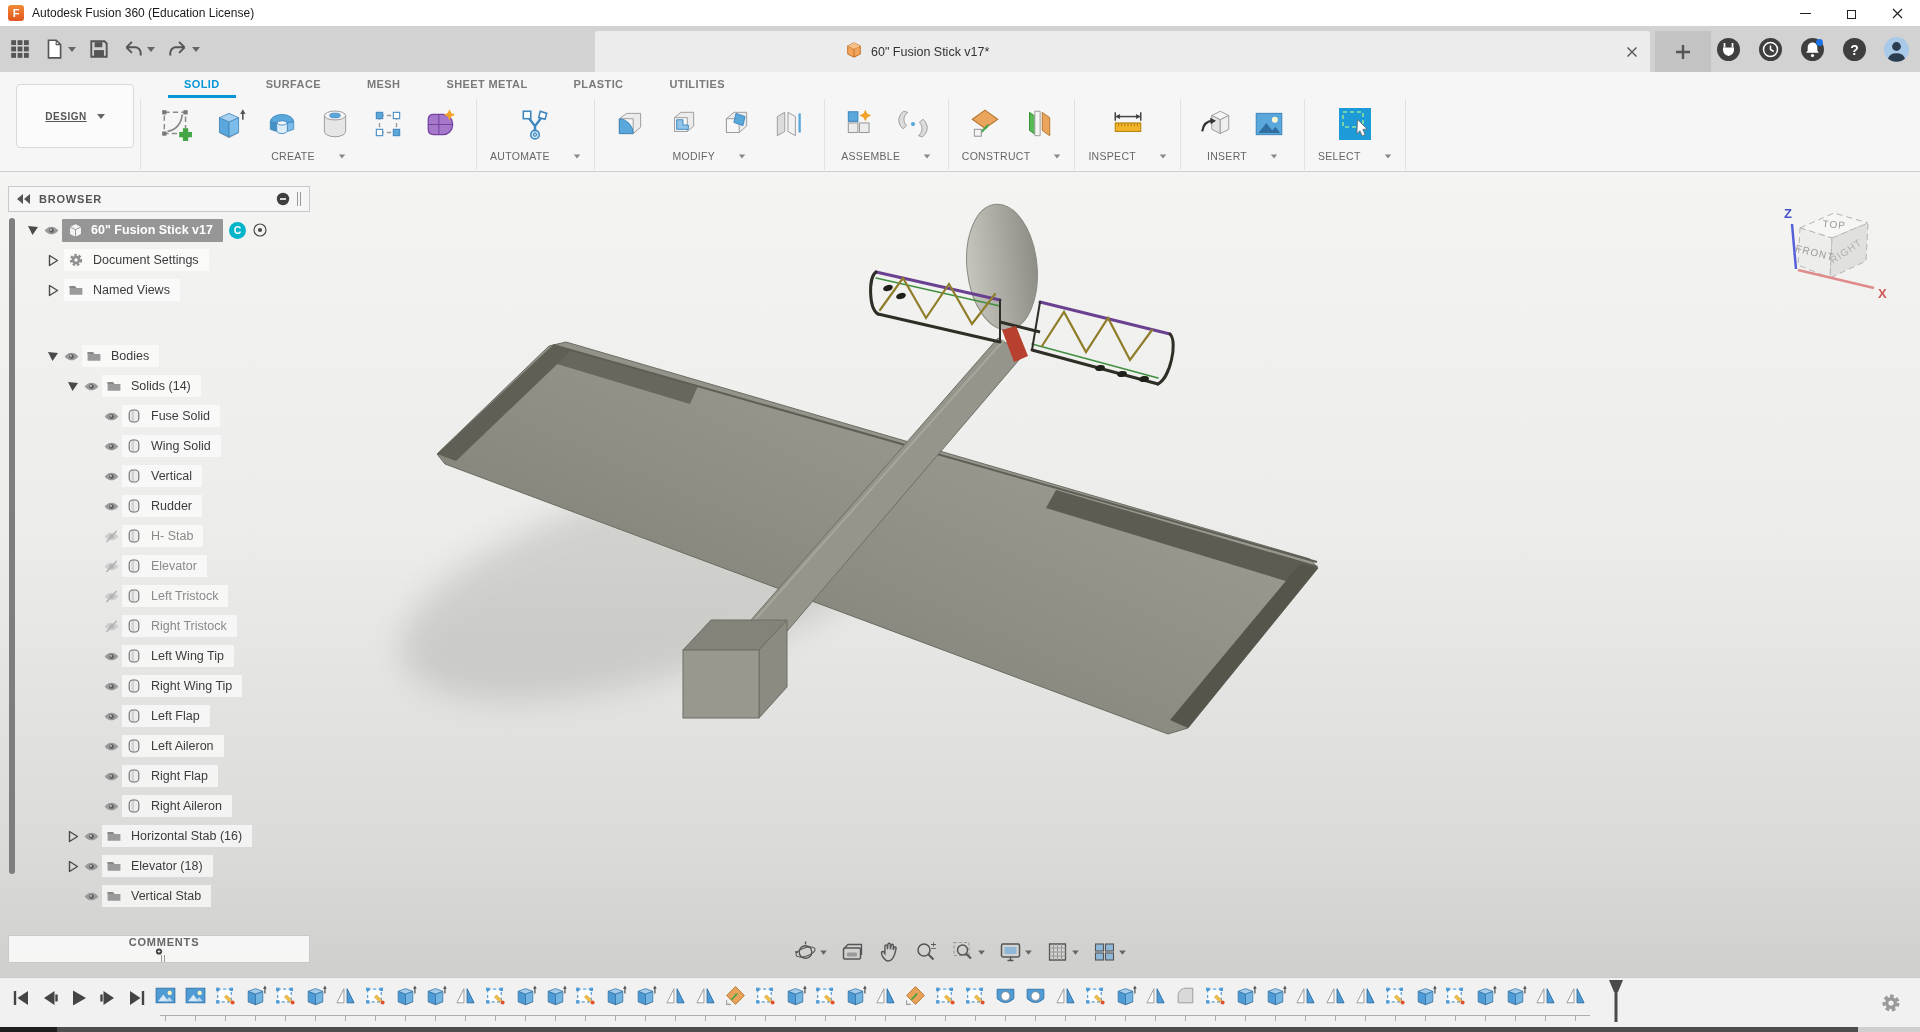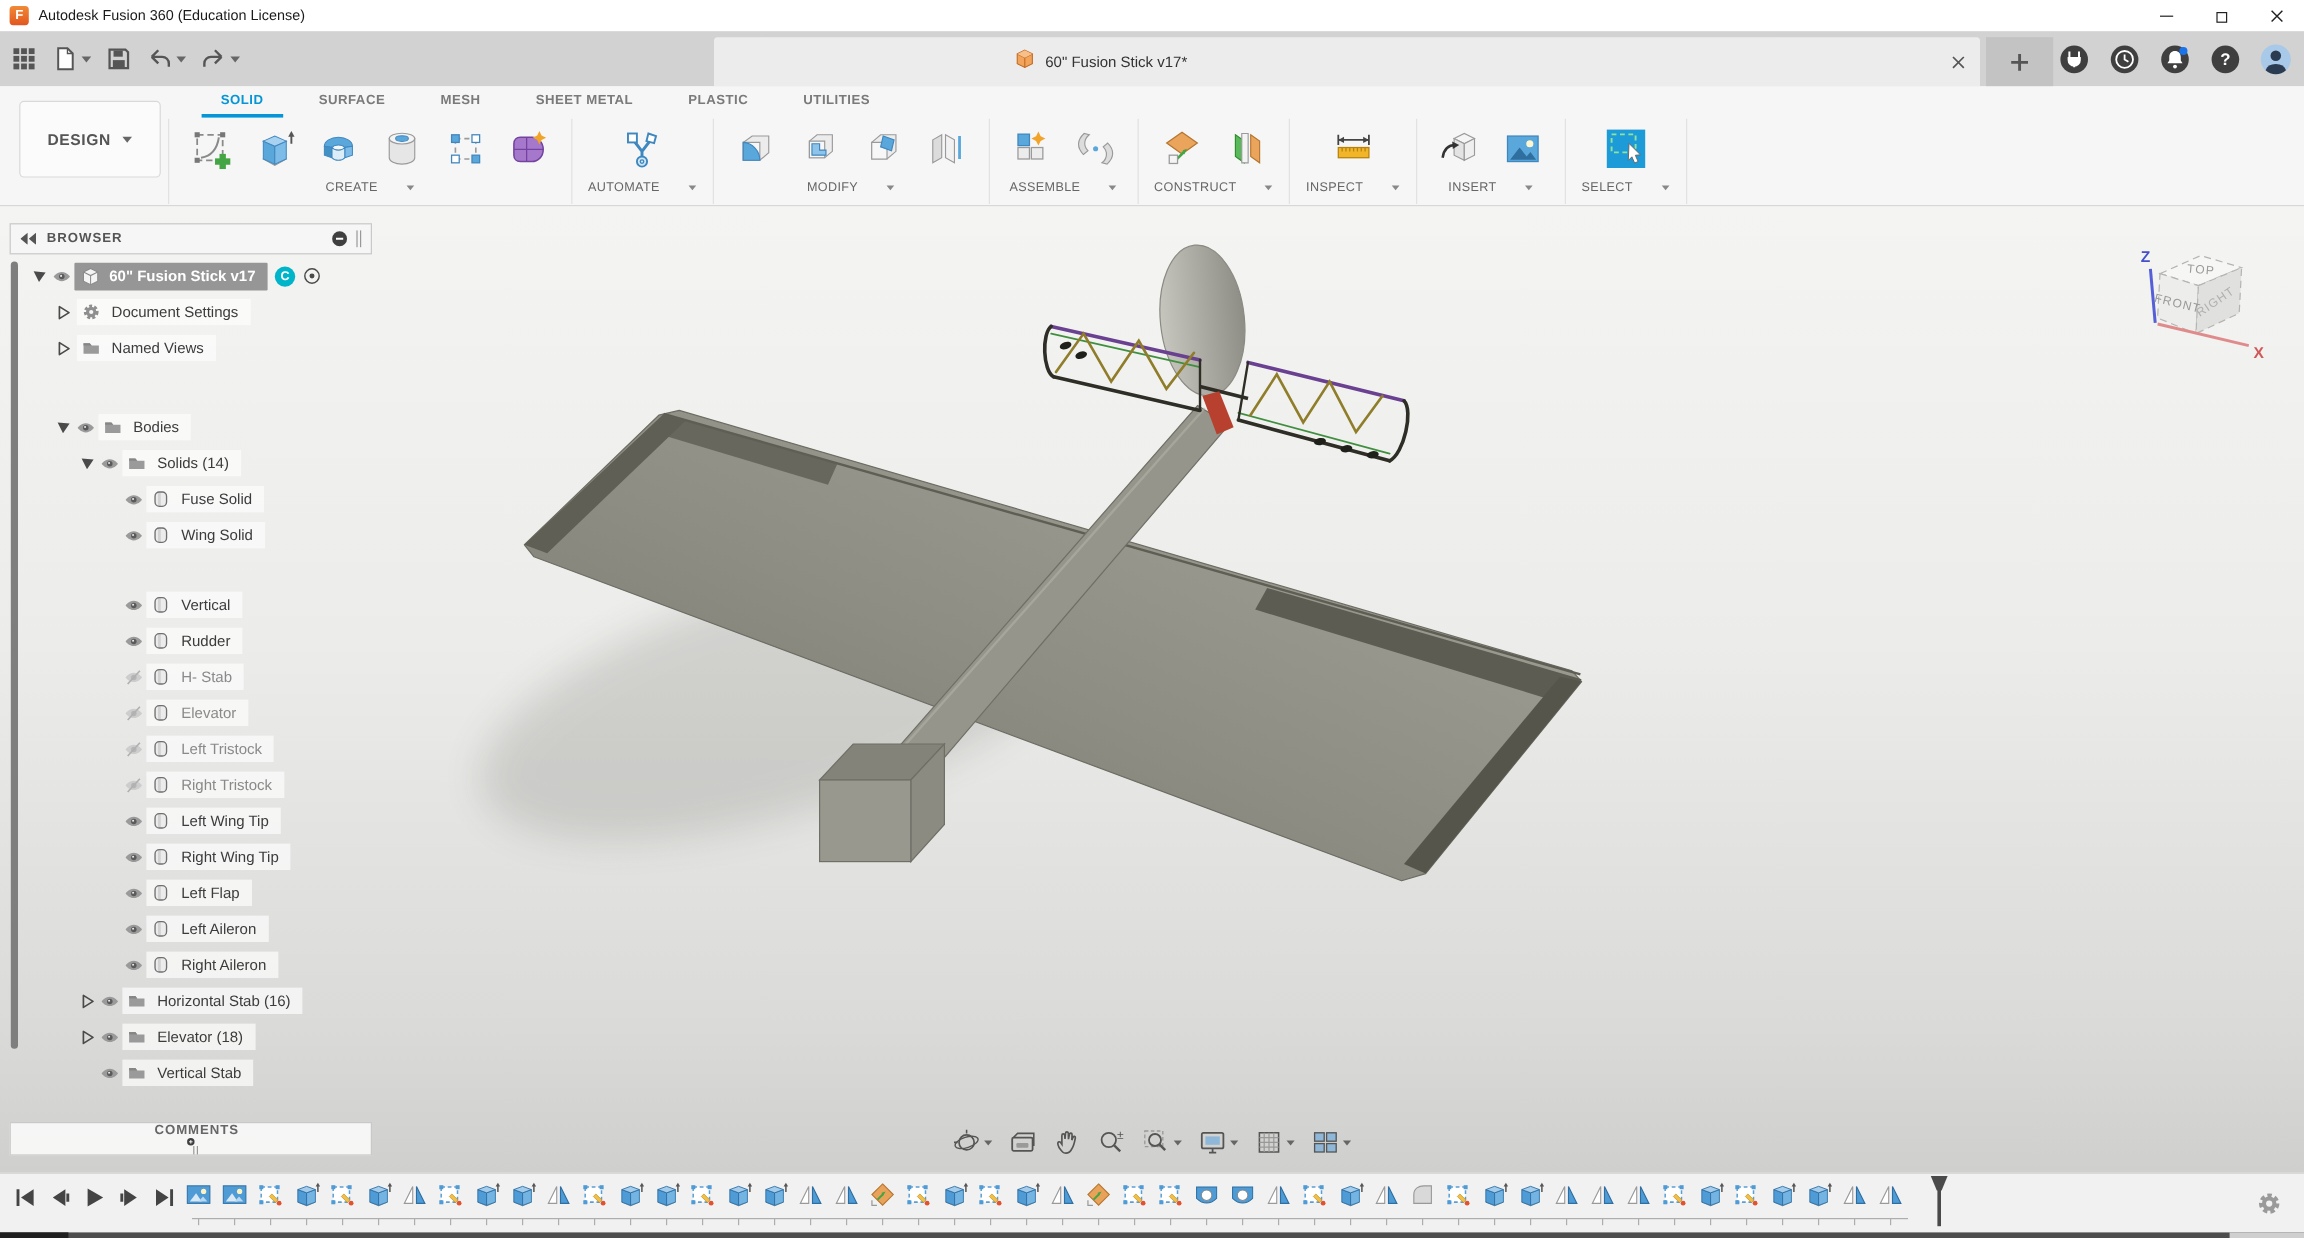--- a/index.html
+++ b/index.html
@@ -33,21 +33,21 @@
   .tab-close { position:absolute; right:12px; top:0; bottom:0; display:flex; align-items:center; }
   .newtab-btn { position:absolute; left:calc(100% - 265px); top:5px; bottom:0; width:56px; background:#c3c3c3; display:flex; align-items:center; justify-content:center; }
   .right-icons { position:absolute; right:10px; top:0; height:46px; display:flex; align-items:center; gap:15px; }
   .circle-btn { position:relative; width:27px; height:27px; }
   .circle-btn svg { width:27px; height:27px; display:block; }
 
   
   .ribbon { height:100px; background:#f6f6f6; border-bottom:1px solid #cfcfcf; position:relative; flex:0 0 auto; }
   .design-btn { position:absolute; left:16px; top:12px; width:118px; height:64px; background:#fbfbfb;
     border:1px solid #d9d9d9; border-radius:4px; display:flex; align-items:center; justify-content:center; gap:7px; }
-  .design-btn span { font-size:13px; font-weight:bold; color:#555; letter-spacing:.5px; }
+  .design-btn span { font-size:10px; font-weight:bold; color:#555; letter-spacing:.5px;text-decoration:underline; }
   .rib-tabs { position:absolute; left:168px; top:0; height:26px; display:flex; gap:14px; }
   .rib-tab { padding:6px 16px 8px; font-size:11px; font-weight:bold; letter-spacing:.4px; color:#7a7a7a;
     border-bottom:3px solid transparent; }
   .rib-tab.active { color:#0696d7; border-bottom-color:#0696d7; }
   .rib-groups { position:absolute; left:140px; top:27px; bottom:1px; display:flex; }
   .rib-group { display:flex; flex-direction:column; align-items:center; justify-content:flex-start;
     padding:0 13px; border-right:1px solid #e2e2e2; }
   .rib-group:first-child { border-left:1px solid #e2e2e2; }
   .rib-icons { height:50px; display:flex; align-items:center; gap:9px; }
   .rib-tool { width:44px; height:44px; display:flex; align-items:center; justify-content:center; border-radius:3px; }
@@ -740,21 +740,21 @@
               <span>
                 <svg width="16" height="16" viewBox="0 0 20 20">
                   <rect x="4" y="2.5" width="12" height="15" rx="4.5" fill="#ececec"></rect>
                   <path d="M8.5 3v14" stroke="#d2d2d2" stroke-width="3"></path>
                   <rect x="4" y="2.5" width="12" height="15" rx="4.5" fill="none" stroke="#6f6f6f" stroke-width="1.4"></rect>
                 </svg>
               </span>
               <span>Wing Solid</span>
             </span>
           </div>
-          <div class="tree-row" style="padding-left: 76px; margin-top: 28px;">
+          <div class="tree-row" style="padding-left: 76px;">
             <span class="slot"></span>
             <span class="slot">
               <svg width="17" height="17" viewBox="0 0 20 20">
                 <path d="M2 10s3-4.5 8-4.5S18 10 18 10s-3 4.5-8 4.5S2 10 2 10z" fill="#9a9a9a"></path>
                 <circle cx="10" cy="10" r="2.7" fill="#5a5a5a"></circle>
                 <circle cx="9.3" cy="9.3" r="1" fill="#e8e8e8"></circle>
               </svg>
             </span>
             <span class="tree-label">
               <span>
@@ -938,20 +938,40 @@
             </span>
             <span class="tree-label">
               <span>
                 <svg width="16" height="16" viewBox="0 0 20 20">
                   <rect x="4" y="2.5" width="12" height="15" rx="4.5" fill="#ececec"></rect>
                   <path d="M8.5 3v14" stroke="#d2d2d2" stroke-width="3"></path>
                   <rect x="4" y="2.5" width="12" height="15" rx="4.5" fill="none" stroke="#6f6f6f" stroke-width="1.4"></rect>
                 </svg>
               </span>
               <span>Left Aileron</span>
+            </span>
+          </div>
+          <div class="tree-row" style="padding-left: 76px;">
+            <span class="slot"></span>
+            <span class="slot">
+              <svg width="17" height="17" viewBox="0 0 20 20">
+                <path d="M2 10s3-4.5 8-4.5S18 10 18 10s-3 4.5-8 4.5S2 10 2 10z" fill="#9a9a9a"></path>
+                <circle cx="10" cy="10" r="2.7" fill="#5a5a5a"></circle>
+                <circle cx="9.3" cy="9.3" r="1" fill="#e8e8e8"></circle>
+              </svg>
+            </span>
+            <span class="tree-label">
+              <span>
+                <svg width="16" height="16" viewBox="0 0 20 20">
+                  <rect x="4" y="2.5" width="12" height="15" rx="4.5" fill="#ececec"></rect>
+                  <path d="M8.5 3v14" stroke="#d2d2d2" stroke-width="3"></path>
+                  <rect x="4" y="2.5" width="12" height="15" rx="4.5" fill="none" stroke="#6f6f6f" stroke-width="1.4"></rect>
+                </svg>
+              </span>
+              <span>Right Flap</span>
             </span>
           </div>
           <div class="tree-row" style="padding-left: 76px;">
             <span class="slot"></span>
             <span class="slot">
               <svg width="17" height="17" viewBox="0 0 20 20">
                 <path d="M2 10s3-4.5 8-4.5S18 10 18 10s-3 4.5-8 4.5S2 10 2 10z" fill="#9a9a9a"></path>
                 <circle cx="10" cy="10" r="2.7" fill="#5a5a5a"></circle>
                 <circle cx="9.3" cy="9.3" r="1" fill="#e8e8e8"></circle>
               </svg>

